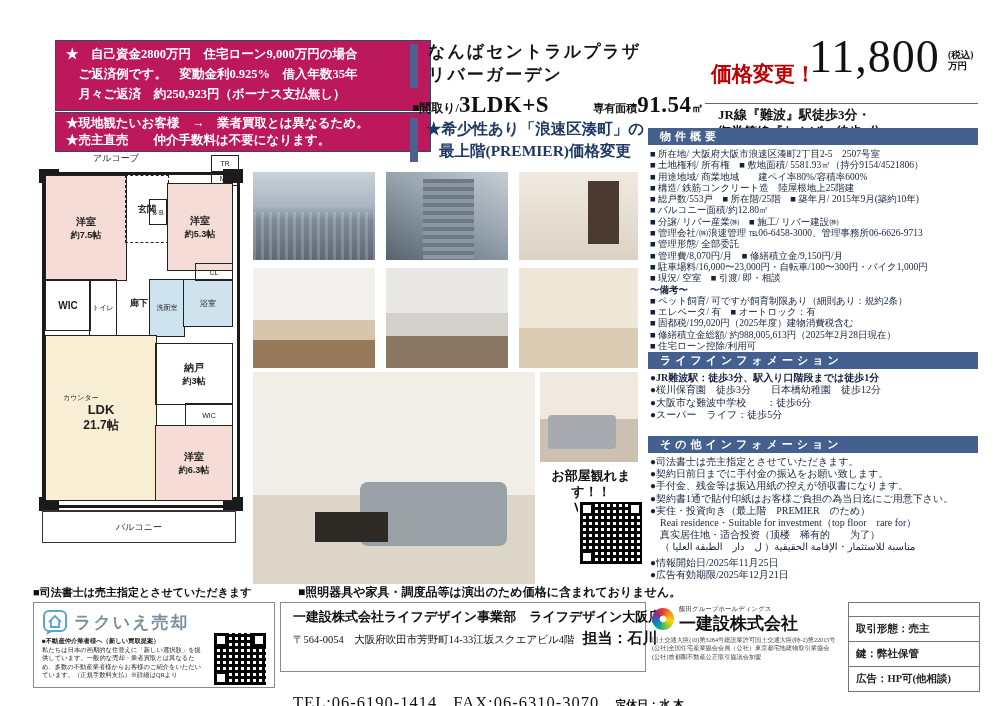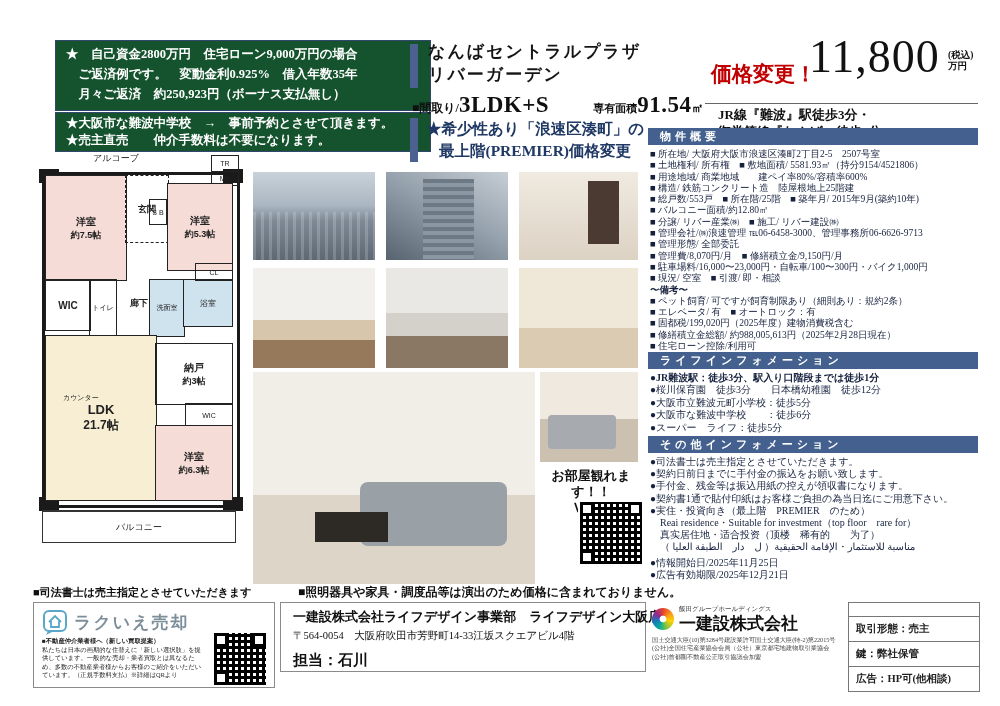--- a/index.html
+++ b/index.html
@@ -1,21 +1,21 @@
 <!DOCTYPE html>
 <html><head>
 <meta charset="utf-8">
 <style>
   html,body{margin:0;padding:0;background:#fff;}
   #page{position:relative;width:1000px;height:706px;background:#fff;overflow:hidden;
         font-family:"Liberation Serif","DejaVu Serif",serif;color:#111;}
   .abs{position:absolute;}
 
   
-  .bluebox{background:#14532d;border:1px solid #32466e;color:#fff;font-weight:bold;}
+  .bluebox{background:#be185d;border:1px solid #32466e;color:#fff;font-weight:bold;}
   #loan-box{left:55px;top:40px;width:356px;height:66px;font-size:12.5px;line-height:20px;padding:3px 8px 0 10px;}
   #visit-box{left:55px;top:112px;width:356px;height:36px;font-size:12.5px;line-height:17px;padding:2px 8px 0 10px;}
 
   
   .vbar{background:#4d6191;}
   #title-bar{left:410px;top:44px;width:8px;height:44px;}
   #catch-bar{left:410px;top:118px;width:8px;height:44px;}
   #bldg-title{left:428px;top:40px;width:280px;font-size:17px;font-weight:bold;letter-spacing:2px;line-height:23px;color:#151515;}
   #madori{left:412px;top:92px;width:300px;white-space:nowrap;color:#101010;}
   #madori .sm{font-size:12px;font-weight:bold;}
@@ -110,21 +110,21 @@
   #disc-right{left:298px;top:584px;font-size:12px;font-weight:bold;color:#101010;}
 
   
   #rakuie-box{left:33px;top:602px;width:240px;height:84px;border:1px solid #8a8a8a;background:#fff;}
   #rakuie-logo{position:absolute;left:8px;top:6px;display:flex;align-items:center;gap:6px;}
   #rakuie-name{font-size:17px;letter-spacing:2px;color:#7d8f9b;font-weight:bold;font-family:"Liberation Sans","DejaVu Sans",sans-serif;}
   #rakuie-note{position:absolute;left:8px;top:34px;width:162px;font-size:6.3px;line-height:8.6px;color:#222;}
   #rakuie-qr{right:6px;top:28px;width:52px;height:52px;position:absolute;}
   #office-box{left:280px;top:602px;width:366px;height:70px;border:1px solid #8a8a8a;padding:5px 10px 0 12px;box-sizing:border-box;}
   #office-line1{font-size:13px;font-weight:bold;color:#101010;white-space:nowrap;}
-  #office-line2{margin-top:3px;display:flex;align-items:baseline;gap:8px;white-space:nowrap;flex-direction:column;}
+  #office-line2{margin-top:3px;display:flex;align-items:baseline;gap:8px;white-space:nowrap;}
   #office-addr{font-size:10.5px;color:#101010;}
   #office-staff{font-size:15px;font-weight:bold;color:#101010;}
   #office-line3{margin-top:2px;display:flex;align-items:baseline;gap:16px;white-space:nowrap;}
   .telfax{font-size:16.5px;letter-spacing:1px;color:#101010;margin-top:43px;}
   #office-holiday{font-size:11px;font-weight:bold;color:#101010;}
   #company-area{left:652px;top:602px;width:192px;height:90px;}
   #company-logo-row{position:absolute;left:0;top:4px;display:flex;align-items:center;gap:5px;}
   #iida-mark{width:22px;height:22px;border-radius:50%;
              background:radial-gradient(circle at 50% 50%, #fff 0 22%, transparent 23%),
                         conic-gradient(#e8412c,#f7941d,#ffd400,#8cc63f,#00a99d,#1b75bc,#92278f,#e8412c);}
@@ -140,21 +140,21 @@
 <body>
 
 <div id="page">
 
   <div class="abs bluebox" id="loan-box">
     <div>★　自己資金2800万円　住宅ローン9,000万円の場合</div>
     <div>　ご返済例です。　変動金利0.925%　借入年数35年</div>
     <div>　月々ご返済　約250,923円（ボーナス支払無し）</div>
   </div>
   <div class="abs bluebox" id="visit-box">
-    <div>★大阪市な難波中学校　→　事前予約とさせて頂きます。</div>
+    <div>★現地観たいお客様　→　業者買取とは異なるため。</div>
     <div>★売主直売　　仲介手数料は不要になります。</div>
   </div>
 
   <div class="abs vbar" id="title-bar"></div>
   <div class="abs" id="bldg-title">
     <div>なんばセントラルプラザ</div>
     <div>リバーガーデン</div>
   </div>
   <div class="abs" id="madori">
     <span class="sm">■間取り/</span><span class="lg">3LDK+S</span><span class="md">専有面積</span><span class="lg">91.54</span><span class="sm">㎡</span>
@@ -200,21 +200,20 @@
       <div class="ov-item">■ 固都税/199,020円（2025年度）建物消費税含む</div>
       <div class="ov-item">■ 修繕積立金総額/ 約988,005,613円（2025年2月28日現在）</div>
       <div class="ov-item">■ 住宅ローン控除/利用可</div>
     </div>
 
   <div class="abs secbar" id="life-bar">ライフインフォメーション</div>
   <div class="abs itemlist" id="life-list">
 
   <div class="li-item">●JR難波駅：徒歩3分、駅入り口階段までは徒歩1分</div>
       <div class="li-item">●桜川保育園　徒歩3分　　日本橋幼稚園　徒歩12分</div>
-      <div class="li-item">●大阪市立難波元町小学校：徒歩5分</div>
       <div class="li-item">●大阪市な難波中学校　　：徒歩6分</div>
       <div class="li-item">●スーパー　ライフ：徒歩5分</div>
     </div>
 
   <div class="abs secbar" id="other-bar">その他インフォメーション</div>
   <div class="abs itemlist" id="other-list">
 
   <div class="oi-item">●司法書士は売主指定とさせていただきます。</div>
       <div class="oi-item">●契約日前日までに手付金の振込をお願い致します。</div>
       <div class="oi-item">●手付金、残金等は振込用紙の控えが領収書になります。</div>

